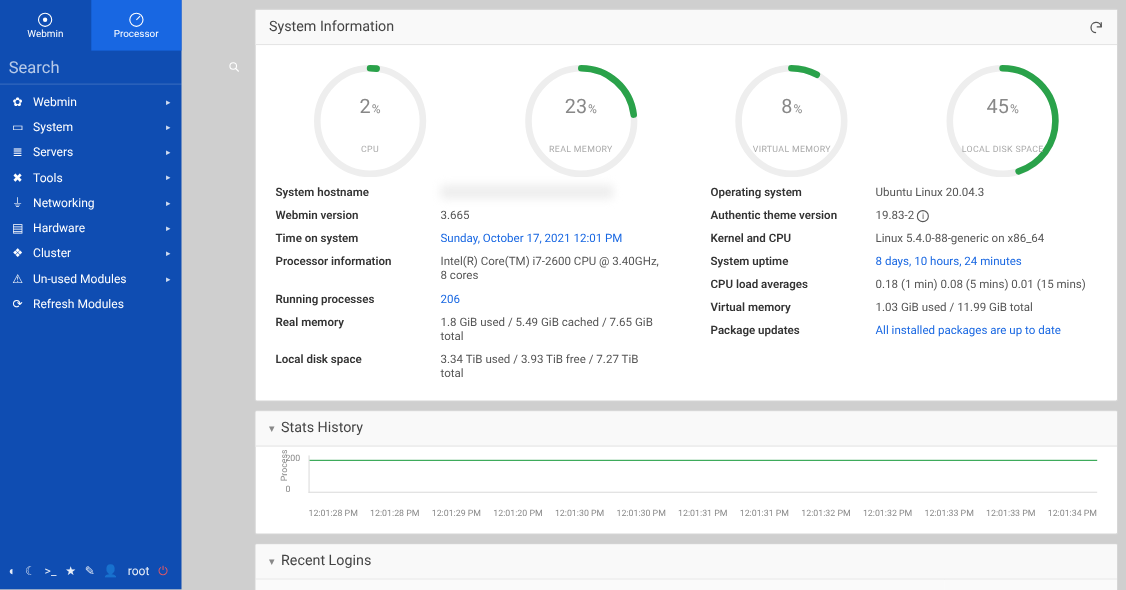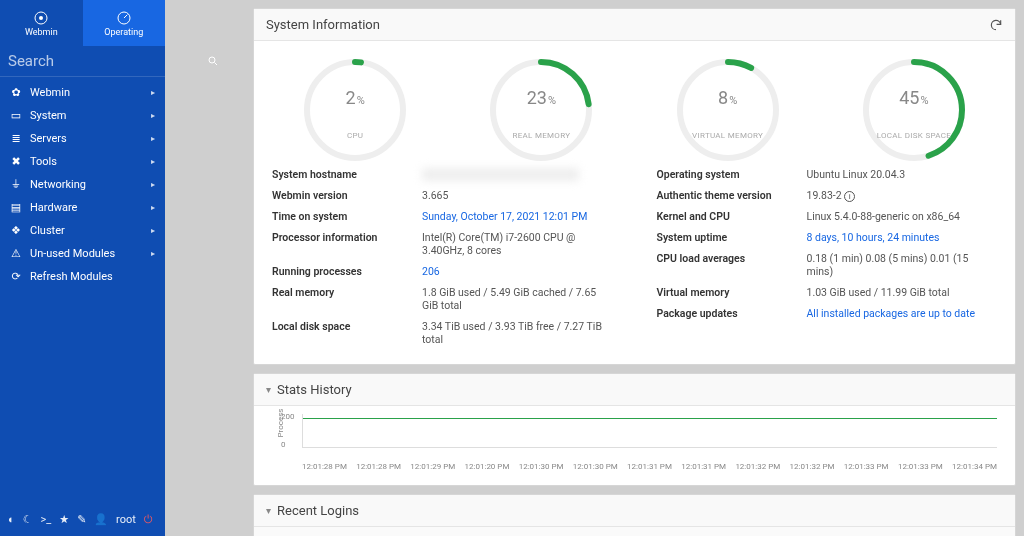--- a/index.html
+++ b/index.html
@@ -13,21 +13,21 @@
 .sb-search { display:flex; align-items:center; padding:6px 8px; border-bottom:1px solid rgba(255,255,255,.15); }
 .sb-search input { flex:1; background:transparent; border:none; color:#fff; font-size:15px; outline:none; }
 .sb-search input::placeholder { color:rgba(255,255,255,.7); }
 .sb-nav { list-style:none; padding:4px 0; }
 .sb-nav li { display:flex; align-items:center; padding:5px 10px; cursor:pointer; font-size:11px; gap:8px; }
 .sb-nav li .chev { margin-left:auto; opacity:.8; font-size:8px; }
 .sb-nav li .mi { width:12px; display:inline-flex; justify-content:center; }
 .sb-bottom { position:absolute; bottom:6px; left:0; right:0; display:flex; gap:8px; padding:4px 8px; align-items:center; }
 .sb-bottom span { cursor:pointer; font-size:11px; opacity:.9; }
 
-.main { flex:1; background:#cfcfcf; padding:8px 8px 8px 88px; overflow:auto; }
+.main { flex:1; background:#cfcfcf; padding:8px 8px 8px 66px; overflow:auto; }
 .panel { background:#fff; border:1px solid #d6d6d6; border-radius:2px; margin-bottom:8px; }
 .panel-h { display:flex; align-items:center; padding:8px 12px; border-bottom:1px solid #e5e5e5; font-size:13px; color:#444; background:#f9f9f9; }
 .panel-h .tog { margin-right:6px; color:#888; font-size:10px; }
 .refresh { margin-left:auto; cursor:pointer; }
 .gauges { display:flex; justify-content:space-around; padding:14px 8px 24px; }
 .gauge { width:130px; text-align:center; position:relative; }
 .donut { width:110px; height:110px; margin:0 auto; }
 .gauge-val { position:absolute; top:32px; left:0; right:0; font-size:18px; color:#888; }
 .gauge-val small { font-size:11px; margin-left:1px; }
 .gauge-lbl { font-size:8px; color:#aaa; letter-spacing:.3px; text-transform:uppercase; margin-top:-34px; }
@@ -67,21 +67,21 @@
           </span>
         <span>Webmin</span>
       </div>
       <div class="sb-tab active">
         <span class="ico">
             <svg viewBox="0 0 24 24">
               <circle cx="12" cy="12" r="9" fill="none" stroke="#fff" stroke-width="1.5"></circle>
               <path d="M12 12 L17 7" stroke="#fff" stroke-width="1.5"></path>
             </svg>
           </span>
-        <span>Operating</span>
+        <span>Processor</span>
       </div>
     </div>
     <div class="sb-search">
       <input placeholder="Search" style="">
       <span>
           <svg width="12" height="12" viewBox="0 0 24 24">
             <circle cx="10" cy="10" r="6" fill="none" stroke="#fff" stroke-width="2"></circle>
             <line x1="15" y1="15" x2="20" y2="20" stroke="#fff" stroke-width="2"></line>
           </svg>
         </span>

